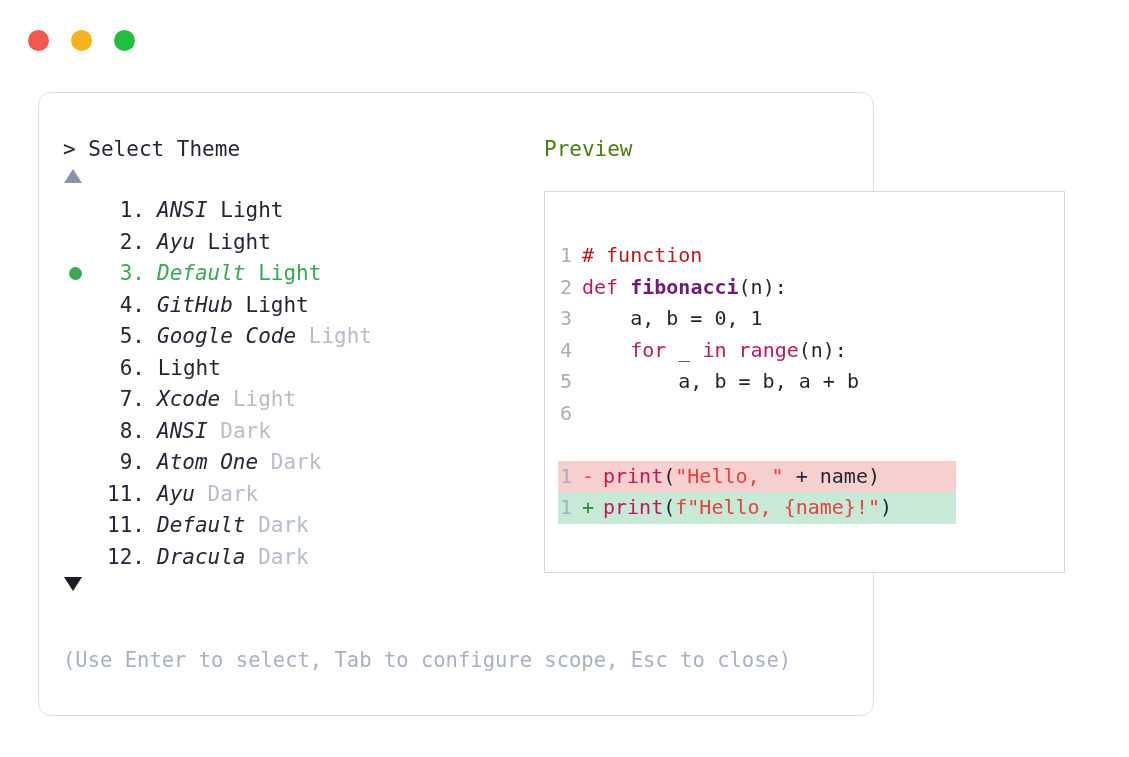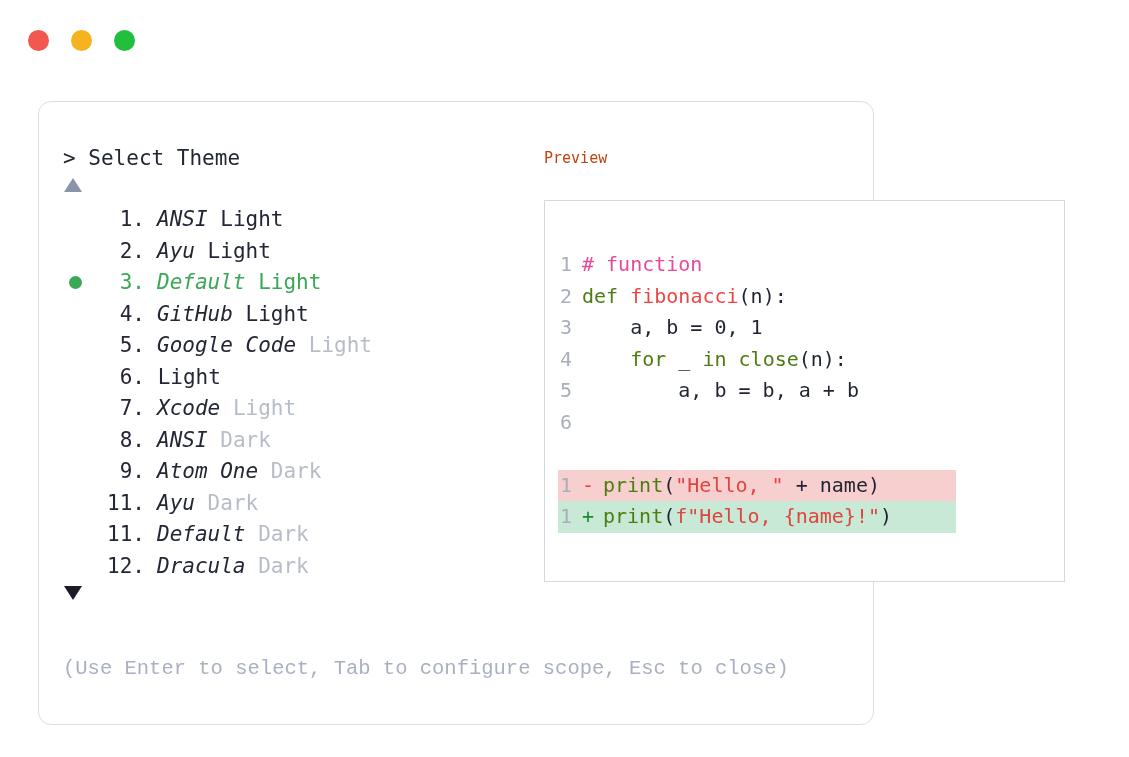--- a/index.html
+++ b/index.html
@@ -27,21 +27,21 @@
   .dot {
     width: 21px;
     height: 21px;
     border-radius: 50%;
   }
 
   
   .card {
     position: absolute;
     left: 38px;
-    top: 101px;
+    top: 92px;
     width: 836px;
     height: 624px;
     box-sizing: border-box;
     border: 1.5px solid #dcdee6;
     border-radius: 13px;
     background: #ffffff;
   }
 
   
   .cols {
@@ -131,34 +131,33 @@
   li.theme-item.selected .tvariant { color: #3aa854; }
 
   .hint {
     position: absolute;
     left: 24px;
     top: 553px;
     font-size: 20.5px;
     line-height: 28px;
     color: #a9b0c2;
     white-space: pre;
-    font-family: Liberation Mono, monospace;
   }
 
   
   .right-col {
     position: absolute;
     left: 505px;
     top: 42px;
     width: 525px;
   }
   .preview-label {
-    font-size: 15px;
+    font-size: 21px;
     line-height: 28px;
-    color: #c2410c;
+    color: #4d7c0f;
     white-space: pre;
   }
   .preview-box {
     margin-top: 28px;
     width: 521px;
     height: 382px;
     box-sizing: border-box;
     border: 1.5px solid #d5d8e0;
     background: #ffffff;
     position: relative;
@@ -179,23 +178,23 @@
   }
   .ln {
     width: 14px;
     flex: 0 0 14px;
     text-align: right;
     color: #a8aeba;
     margin-right: 10px;
   }
   .src { color: #1f2430; }
 
-  .tok-comment { color: #ec4899; }
-  .tok-kw      { color: #4d7c0f; }
-  .tok-fn      { color: #ef4444; }
+  .tok-comment { color: #b91c1c; }
+  .tok-kw      { color: #be185d; }
+  .tok-fn      { color: #701a75; font-weight: bold; }
   .tok-str     { color: #e0443e; }
   .tok-plain   { color: #1f2430; margin-top: 22px; }
   .tok-punct   { color: #1f2430; }
 
   .diff-block { margin-top: 31.5px; }
   .diff-line {
     display: flex;
     white-space: pre;
     align-items: baseline;
     width: 398px;
@@ -248,21 +247,21 @@
     <div class="hint">(Use Enter to select, Tab to configure scope, Esc to close)</div>
 
     <div class="right-col">
       <div class="preview-label">Preview</div>
       <div class="preview-box">
         <div class="code">
           <div>
               <div class="code-line"><span class="ln">1</span><span class="src"><span class="tok-comment"># function</span></span></div>
               <div class="code-line"><span class="ln">2</span><span class="src"><span class="tok-kw">def </span><span class="tok-fn">fibonacci</span><span class="tok-punct">(n):</span></span></div>
               <div class="code-line"><span class="ln">3</span><span class="src"><span class="tok-plain">    a, b = 0, 1</span></span></div>
-              <div class="code-line"><span class="ln">4</span><span class="src"><span class="tok-plain">    </span><span class="tok-kw">for</span><span class="tok-plain"> _ </span><span class="tok-kw">in close</span><span class="tok-punct">(n):</span></span></div>
+              <div class="code-line"><span class="ln">4</span><span class="src"><span class="tok-plain">    </span><span class="tok-kw">for</span><span class="tok-plain"> _ </span><span class="tok-kw">in range</span><span class="tok-punct">(n):</span></span></div>
               <div class="code-line"><span class="ln">5</span><span class="src"><span class="tok-plain">        a, b = b, a + b</span></span></div>
               <div class="code-line"><span class="ln">6</span></div>
             </div>
           <div class="diff-block">
               <div class="diff-line del"><span class="ln">1</span><span class="diff-sign">-</span><span class="src"><span class="tok-kw">print</span><span class="tok-punct">(</span><span class="tok-str">"Hello, "</span><span class="tok-plain"> + name)</span></span></div>
               <div class="diff-line add"><span class="ln">1</span><span class="diff-sign">+</span><span class="src"><span class="tok-kw">print</span><span class="tok-punct">(</span><span class="tok-str">f"Hello, {name}!"</span><span class="tok-punct">)</span></span></div>
             </div>
         </div>
       </div>
     </div>

